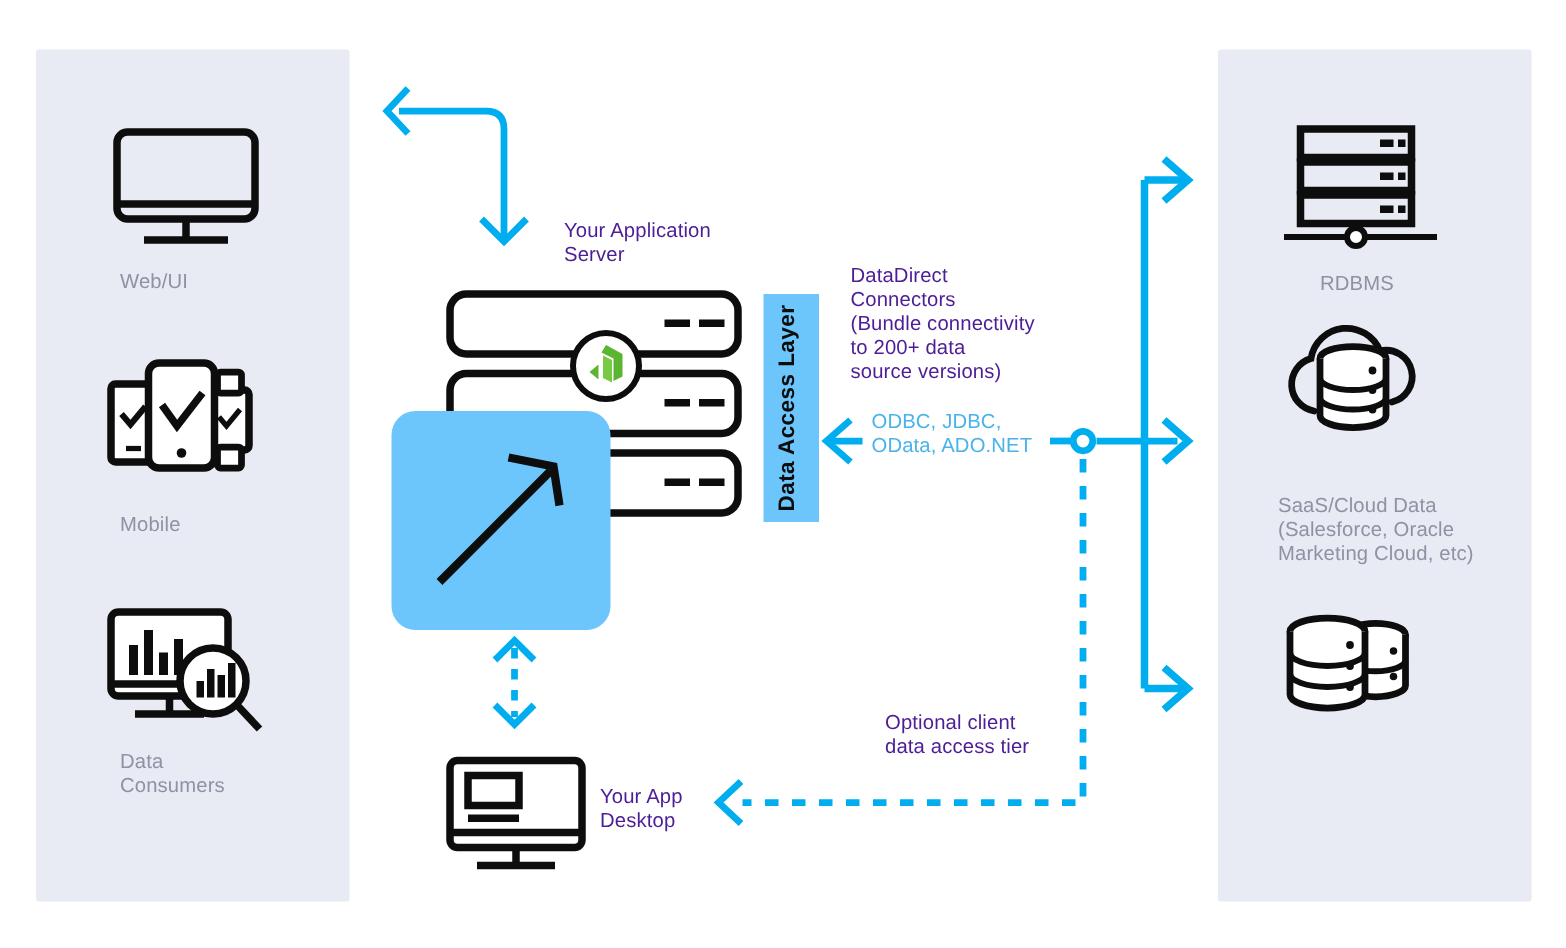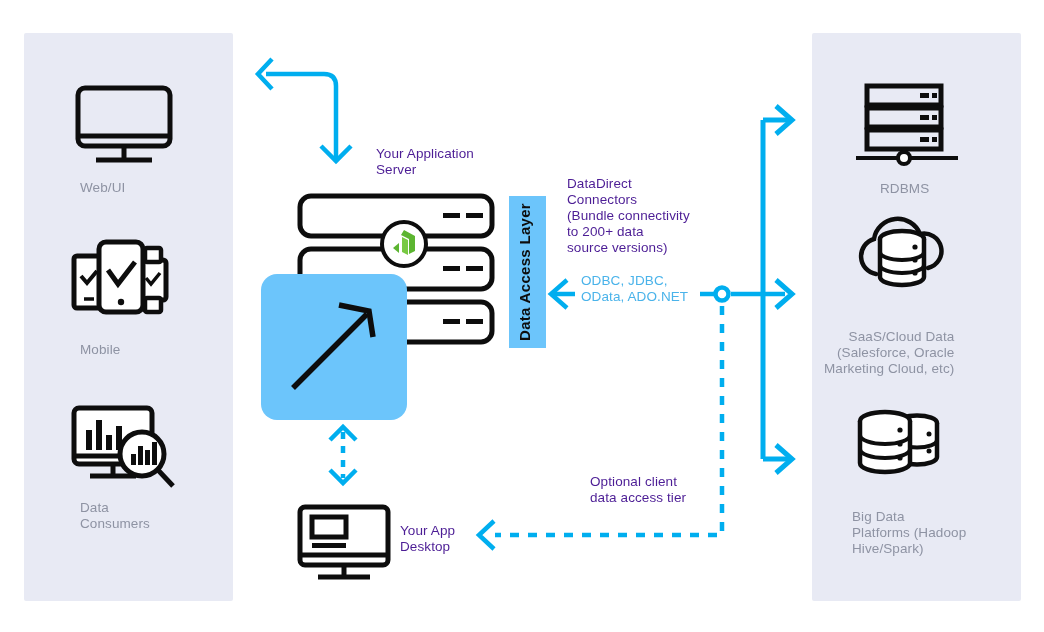--- a/index.html
+++ b/index.html
@@ -156,43 +156,40 @@
       <path d="M24 62 A18 18 0 0 1 22 27 A24 24 0 0 1 68 22 A17 17 0 0 1 76 56" fill="none" stroke="#0d0d0d" stroke-width="4.5" stroke-linecap="round"></path>
       <ellipse cx="50" cy="27" rx="22" ry="8" fill="#fff" stroke="#0d0d0d" stroke-width="4.5"></ellipse>
       <path d="M28 27 L28 65 A22 8 0 0 0 72 65 L72 27" fill="#fff" stroke="#0d0d0d" stroke-width="4.5"></path>
       <path d="M28 40 A22 8 0 0 0 72 40" fill="none" stroke="#0d0d0d" stroke-width="4"></path>
       <path d="M28 53 A22 8 0 0 0 72 53" fill="none" stroke="#0d0d0d" stroke-width="4"></path>
       <circle cx="63" cy="35" r="2.6" fill="#0d0d0d"></circle>
       <circle cx="63" cy="48" r="2.6" fill="#0d0d0d"></circle>
       <circle cx="63" cy="61" r="2.6" fill="#0d0d0d"></circle>
     </svg>
   </div>
-  <div class="node-label" style="left:824px; top:329px;text-align:right;">SaaS/Cloud Data
+  <div class="node-label" style="left:852px; top:329px;">SaaS/Cloud Data
 (Salesforce, Oracle
 Marketing Cloud, etc)</div>
 
   <div class="node" style="left:852px; top:405px;">
     <svg class="node-icon" width="100" height="78" viewBox="0 0 100 78">
       <ellipse cx="65" cy="18" rx="20" ry="7.5" fill="#fff" stroke="#0d0d0d" stroke-width="4.5"></ellipse>
       <path d="M45 18 L45 52 A20 7.5 0 0 0 85 52 L85 18" fill="#fff" stroke="#0d0d0d" stroke-width="4.5"></path>
       <path d="M45 35 A20 7.5 0 0 0 85 35" fill="none" stroke="#0d0d0d" stroke-width="4"></path>
       <circle cx="77" cy="29" r="2.5" fill="#0d0d0d"></circle>
       <circle cx="77" cy="46" r="2.5" fill="#0d0d0d"></circle>
       <ellipse cx="33" cy="16" rx="25" ry="9" fill="#fff" stroke="#0d0d0d" stroke-width="4.5"></ellipse>
       <path d="M8 16 L8 58 A25 9 0 0 0 58 58 L58 16" fill="#fff" stroke="#0d0d0d" stroke-width="4.5"></path>
       <path d="M8 30 A25 9 0 0 0 58 30" fill="none" stroke="#0d0d0d" stroke-width="4"></path>
       <path d="M8 44 A25 9 0 0 0 58 44" fill="none" stroke="#0d0d0d" stroke-width="4"></path>
       <circle cx="48" cy="25" r="2.6" fill="#0d0d0d"></circle>
       <circle cx="48" cy="39" r="2.6" fill="#0d0d0d"></circle>
       <circle cx="48" cy="53" r="2.6" fill="#0d0d0d"></circle>
     </svg>
   </div>
-  <div class="node-label" style="left:852px; top:509px;">Big Data
-Platforms (Hadoop
-Hive/Spark)</div>
 
   <div class="node" style="left:296px; top:192px;">
     <svg class="node-icon" width="200" height="158" viewBox="0 0 200 158">
       <rect x="4" y="4" width="192" height="40" rx="11" ry="11" fill="#fff" stroke="#0d0d0d" stroke-width="5"></rect>
       <rect x="4" y="57" width="192" height="40" rx="11" ry="11" fill="#fff" stroke="#0d0d0d" stroke-width="5"></rect>
       <rect x="4" y="110" width="192" height="40" rx="11" ry="11" fill="#fff" stroke="#0d0d0d" stroke-width="5"></rect>
       <rect x="147" y="21" width="17" height="5" fill="#0d0d0d"></rect>
       <rect x="170" y="21" width="17" height="5" fill="#0d0d0d"></rect>
       <rect x="147" y="74" width="17" height="5" fill="#0d0d0d"></rect>
       <rect x="170" y="74" width="17" height="5" fill="#0d0d0d"></rect>

